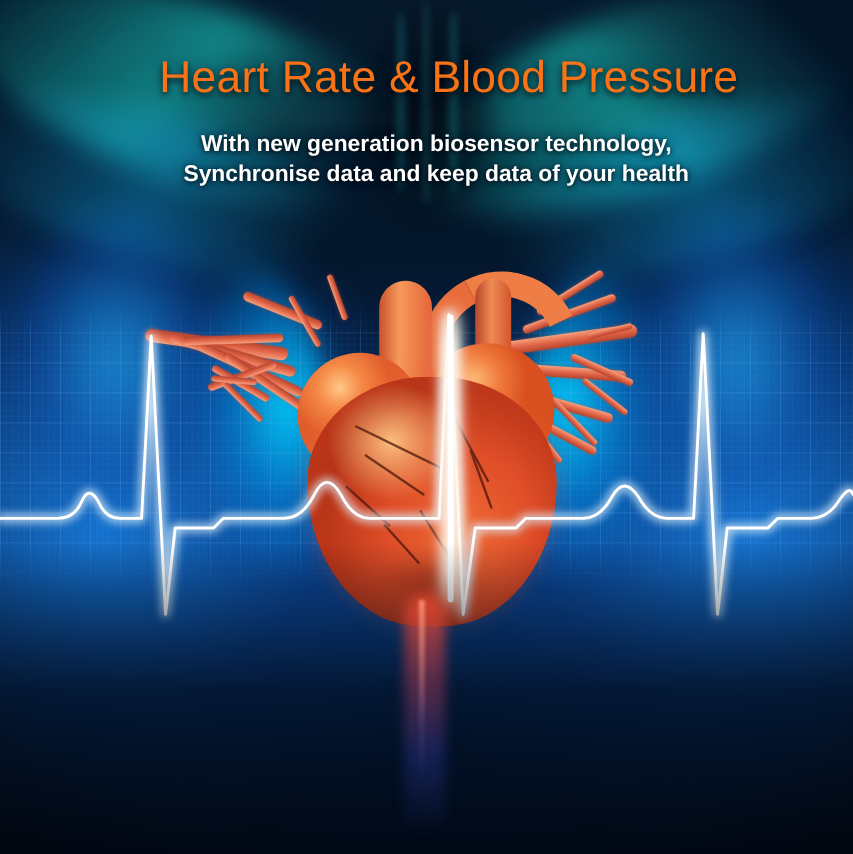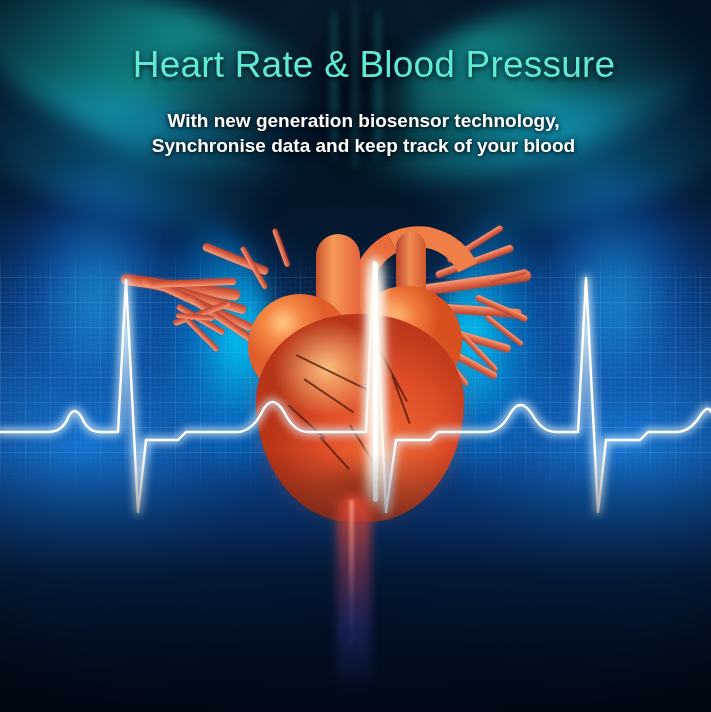--- a/index.html
+++ b/index.html
@@ -118,21 +118,21 @@
   .trace-core{filter:blur(.4px);}
   #spike-glow{position:absolute;left:369px;top:258px;width:13px;height:248px;
     background:linear-gradient(180deg, rgba(255,255,255,0) 0%, rgba(255,255,255,.95) 12%, #fff 50%, rgba(255,255,255,.95) 88%, rgba(255,255,255,0) 100%);
     filter:blur(5px);border-radius:6px;}
   #spike-core{position:absolute;left:373px;top:262px;width:5px;height:240px;
     background:#fff;filter:blur(.6px);border-radius:3px;box-shadow:0 0 14px 4px rgba(255,240,220,.85);}
 
   
   #title{
     position:absolute;left:0;right:0;top:44px;text-align:center;
-    font-size:37px;font-weight:400;letter-spacing:.2px;color:#5eead4;
+    font-size:37px;font-weight:400;letter-spacing:.2px;color:#f97316;
     text-shadow:0 2px 5px rgba(0,0,0,.75), 0 0 14px rgba(10,30,60,.6);
     margin-left:37px;
   }
   #subtitle{
     position:absolute;left:16px;right:0;top:108px;text-align:center;
     color:#ffffff;font-size:19px;font-weight:bold;line-height:25px;
     text-shadow:0 1px 4px rgba(0,0,0,.85), 0 0 10px rgba(0,20,50,.7);
   }
   #subtitle div{white-space:nowrap;}
   #vignette{
@@ -226,16 +226,16 @@
   <div id="abdomen"></div>
   <div id="aorta"></div>
   <div id="aorta2"></div>
 
   <div class="layer" id="vignette"></div>
 
   <div id="title">Heart Rate &amp; Blood Pressure</div>
 
   <div id="subtitle">
     <div>With new generation biosensor technology,</div>
-    <div>Synchronise data and keep track of your blood</div>
+    <div>Synchronise data and keep data of your health</div>
   </div>
 
 </div>
 
 </body></html>

